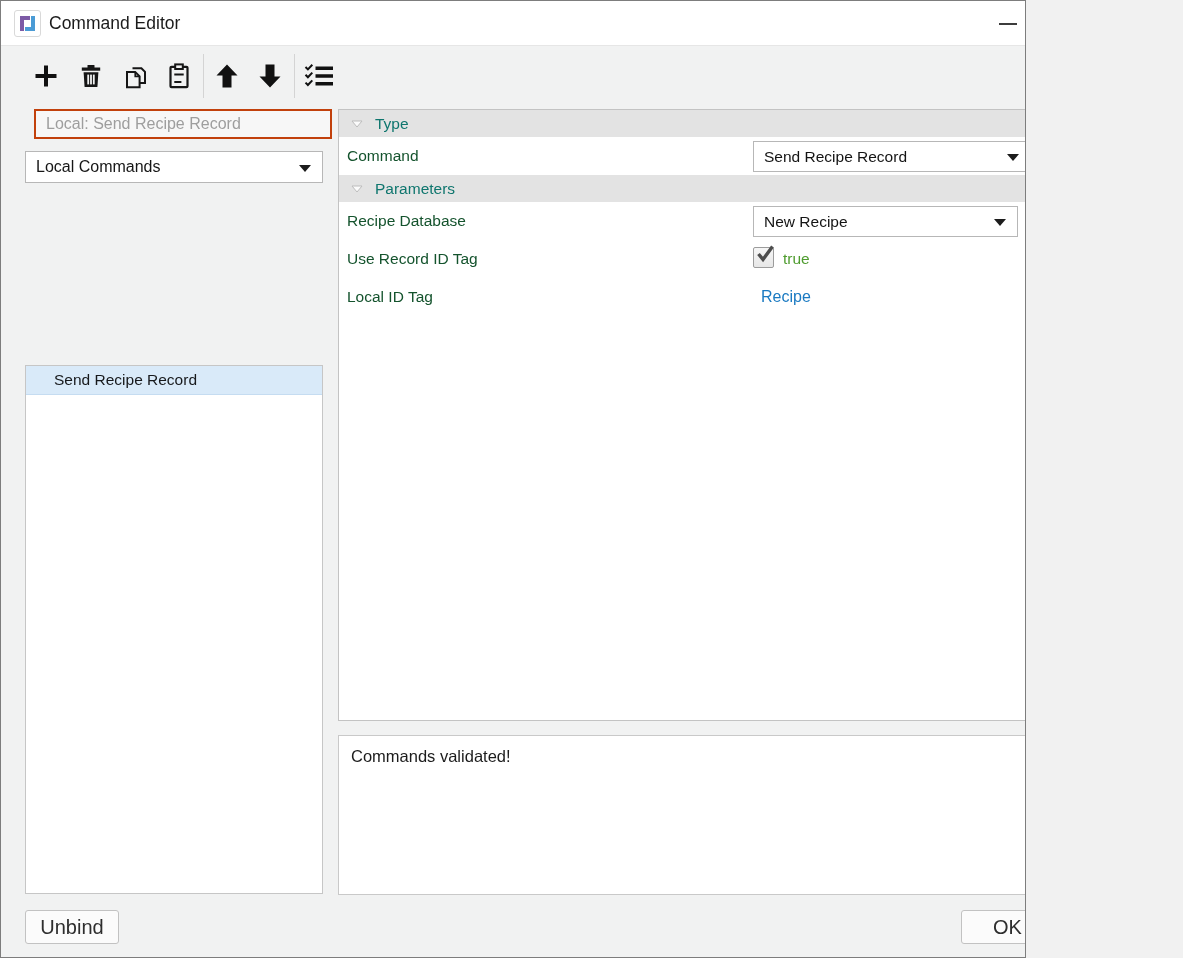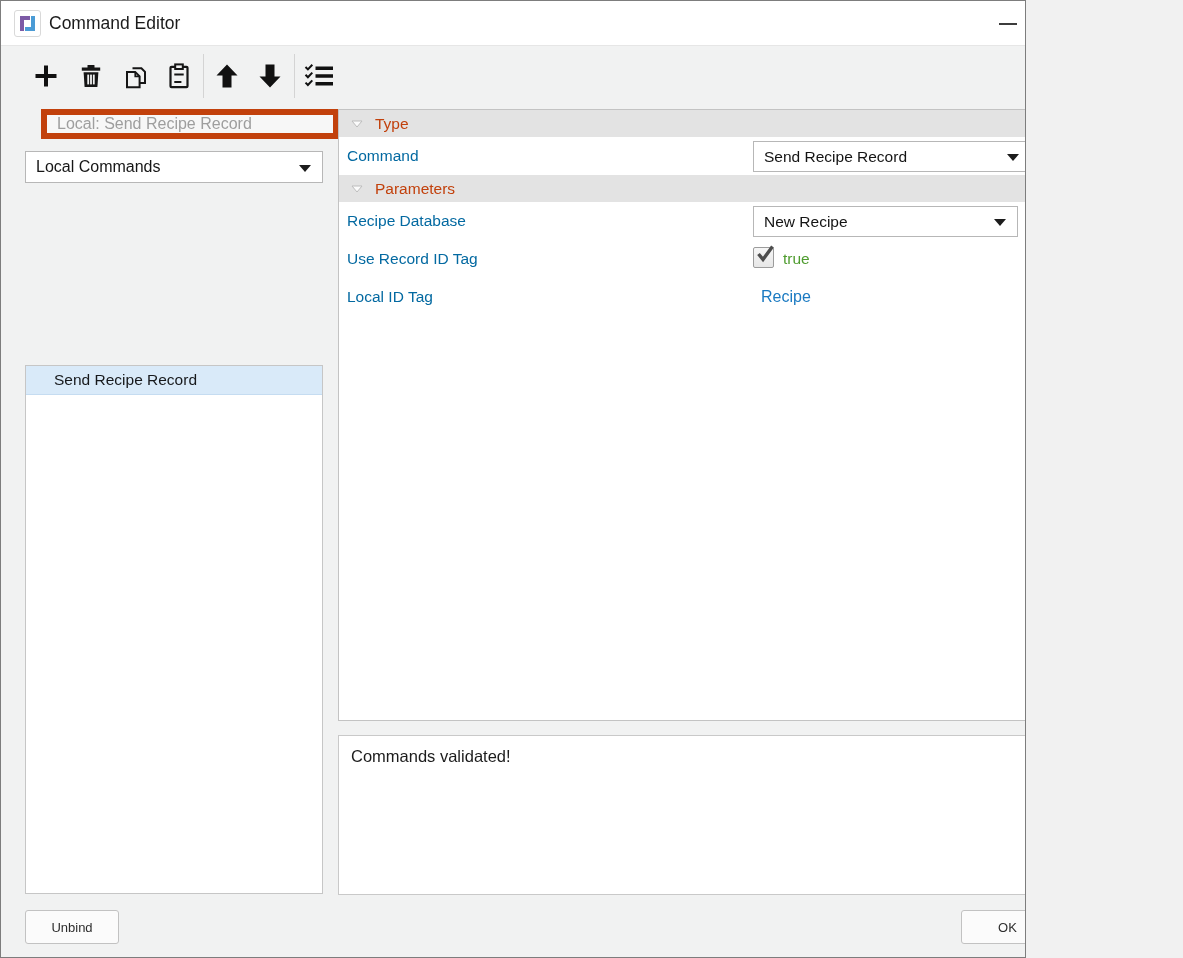--- a/index.html
+++ b/index.html
@@ -17,47 +17,47 @@
   .ctl-max { left:1060px; }
   .ctl-close { left:1128px; }
   .min-glyph { width:18px; height:2px; background:#3c3c3c; }
   .max-glyph { width:15px; height:15px; border:1px solid #cbcbcb; }
 
   
   .toolbar-btn { position:absolute; top:57px; width:36px; height:36px; display:flex; align-items:center; justify-content:center; cursor:pointer; }
   .tb-sep { position:absolute; top:53px; width:1px; height:44px; background:#d4d4d4; }
 
   
-  .name-field { position:absolute; left:40px; top:108px; width:298px; height:30px; background:#f7f7f7; border:6px solid #c2410c; font-size:16px; color:#14532d; padding:0 10px; font-family:inherit; outline:none; }
+  .name-field { position:absolute; left:33px; top:108px; width:298px; height:30px; background:#f7f7f7; border:2px solid #c2410c; font-size:16px; color:#14532d; padding:0 10px; font-family:inherit; outline:none; }
   .name-field::placeholder { color:#9e9e9e; opacity:1; }
   .scope-select { position:absolute; left:24px; top:150px; width:298px; height:32px; background:#fff; border:1px solid #b7b7b7; display:flex; align-items:center; padding:0 10px; font-size:16px; color:#161616; cursor:pointer; }
   .scope-select .dd-arrow { position:absolute; right:11px; top:13px; }
   .desc-field { position:absolute; left:24px; top:192px; width:298px; height:160px; background:#fff; border:1px solid #c9c9c9; font-size:17px; color:#2a2a2a; padding:9px 11px; resize:none; font-family:inherit; outline:none; }
   .desc-field::placeholder { color:#a8a8a8; opacity:1; }
   .command-list { position:absolute; left:24px; top:364px; width:298px; height:529px; background:#fff; border:1px solid #c6c6c6; }
   .list-item-selected { height:29px; background:#d9eaf9; border-bottom:1px solid #c5dcf1; display:flex; align-items:center; padding-left:28px; font-size:15.5px; color:#17191c; cursor:pointer; }
 
   
   .props-panel { position:absolute; left:337px; top:108px; width:820px; height:612px; background:#fff; border:1px solid #c3c3c3; }
   .section-header { position:absolute; left:0; width:818px; height:27px; background:#e3e3e3; display:flex; align-items:center; cursor:pointer; }
   .section-header .tri { margin-left:12px; }
-  .section-header .sec-label { margin-left:12px; font-size:15.5px; color:#c2410c; }
+  .section-header .sec-label { margin-left:12px; font-size:15.5px; color:#0f766e; }
   .prop-row { position:absolute; left:0; width:818px; height:38px; }
-  .prop-label { position:absolute; left:8px; top:0; height:38px; display:flex; align-items:center; font-size:15.5px; color:#0369a1; }
+  .prop-label { position:absolute; left:8px; top:0; height:38px; display:flex; align-items:center; font-size:15.5px; color:#14532d; }
   .prop-select { position:absolute; left:414px; top:4px; height:31px; background:#fff; border:1px solid #b7b7b7; display:flex; align-items:center; padding:0 10px; font-size:15.5px; color:#141414; cursor:pointer; }
   .prop-select .dd-arrow { position:absolute; right:11px; top:12px; }
   .checkbox { position:absolute; left:414px; top:7px; width:21px; height:21px; background:linear-gradient(#f6f6f6,#e7e7e7); border:1px solid #9c9c9c; border-radius:2px; cursor:pointer; }
   .checkbox svg { position:absolute; left:2px; top:-4px; overflow:visible; }
   .check-text { position:absolute; left:444px; top:0; height:38px; display:flex; align-items:center; font-size:15.5px; }
   .tag-link { position:absolute; left:422px; top:0; height:38px; display:flex; align-items:center; font-size:16px; cursor:pointer; }
   .link-icon-btn { position:absolute; left:786px; top:6px; width:26px; height:26px; display:flex; align-items:center; justify-content:center; cursor:pointer; }
 
   
   .status-box { position:absolute; left:337px; top:734px; width:820px; height:160px; background:#fff; border:1px solid #c9c9c9; padding:11px 12px; font-size:16.5px; color:#1c1c1c; }
-  .btn { position:absolute; top:909px; height:34px; background:#fbfbfb; border:1px solid #c2c2c2; border-radius:3px; display:flex; align-items:center; justify-content:center; font-size:13px; color:#2e2e2e; cursor:pointer; }
+  .btn { position:absolute; top:909px; height:34px; background:#fbfbfb; border:1px solid #c2c2c2; border-radius:3px; display:flex; align-items:center; justify-content:center; font-size:20px; color:#2e2e2e; cursor:pointer; }
   .btn-unbind { left:24px; width:94px; }
   .btn-ok { left:960px; width:93px; }
   .btn-cancel { left:1065px; width:91px; }
 </style>
 </head>
 <body>
 
 <div class="window">
 
   <div class="titlebar">

